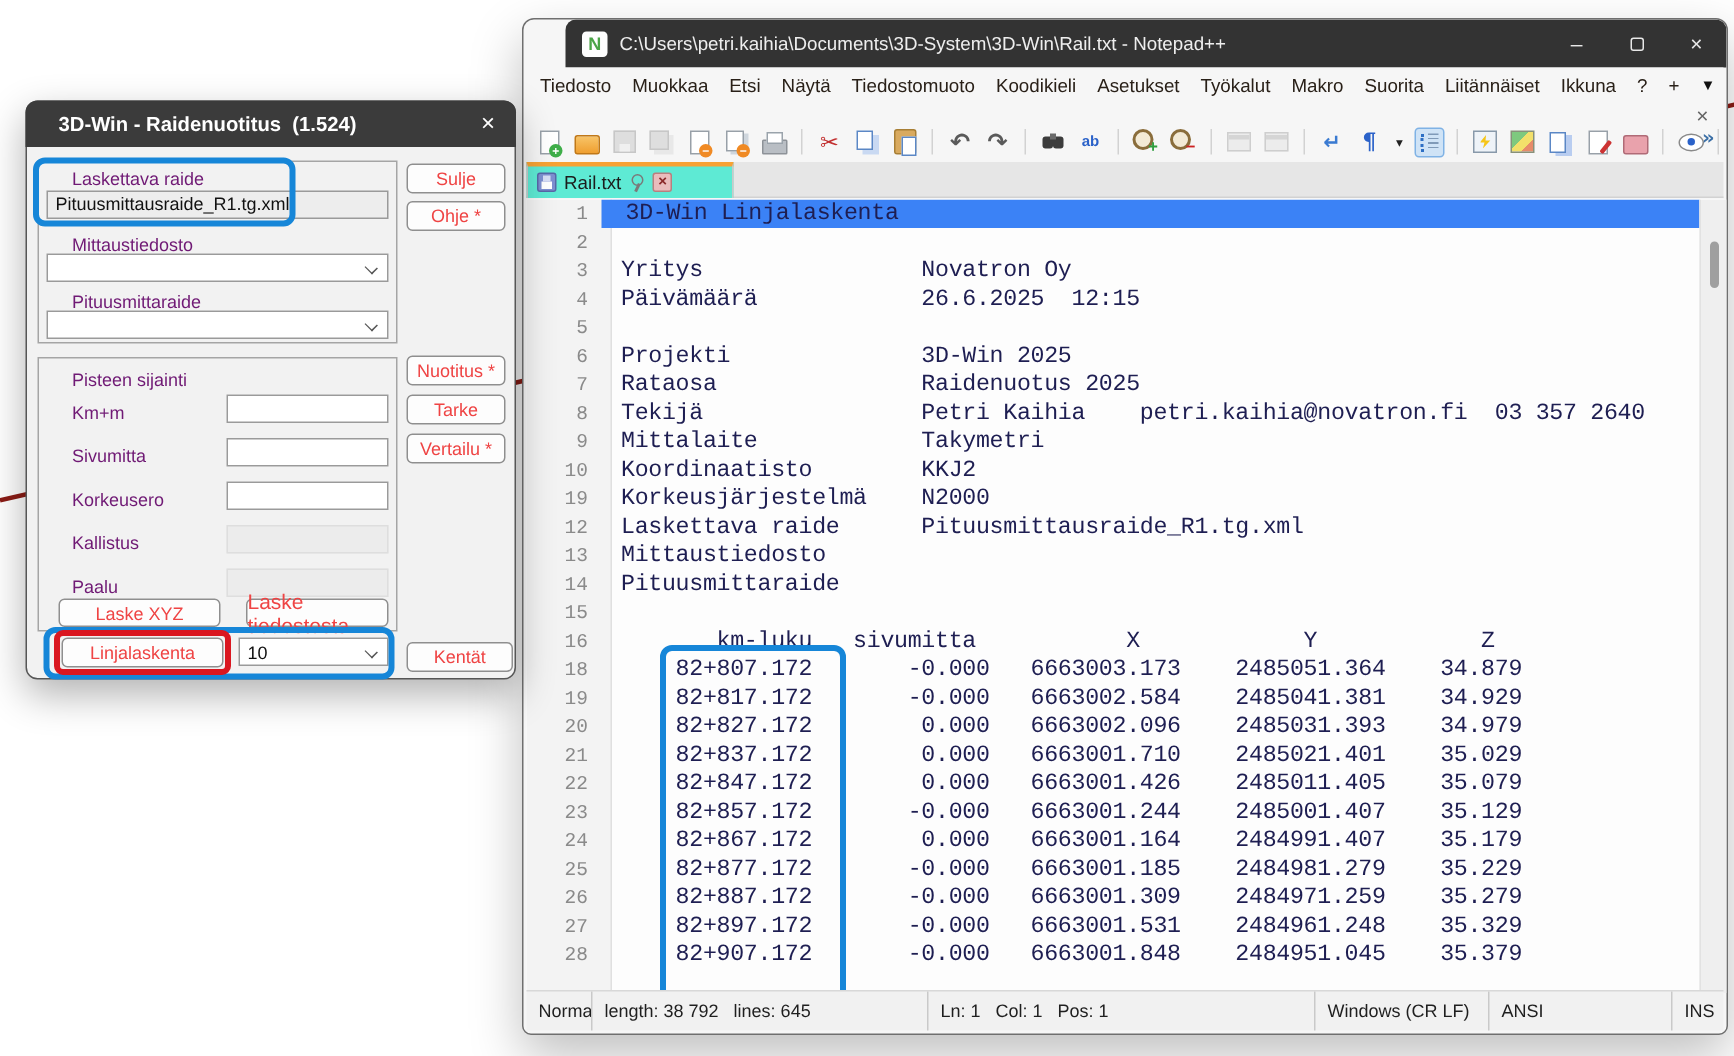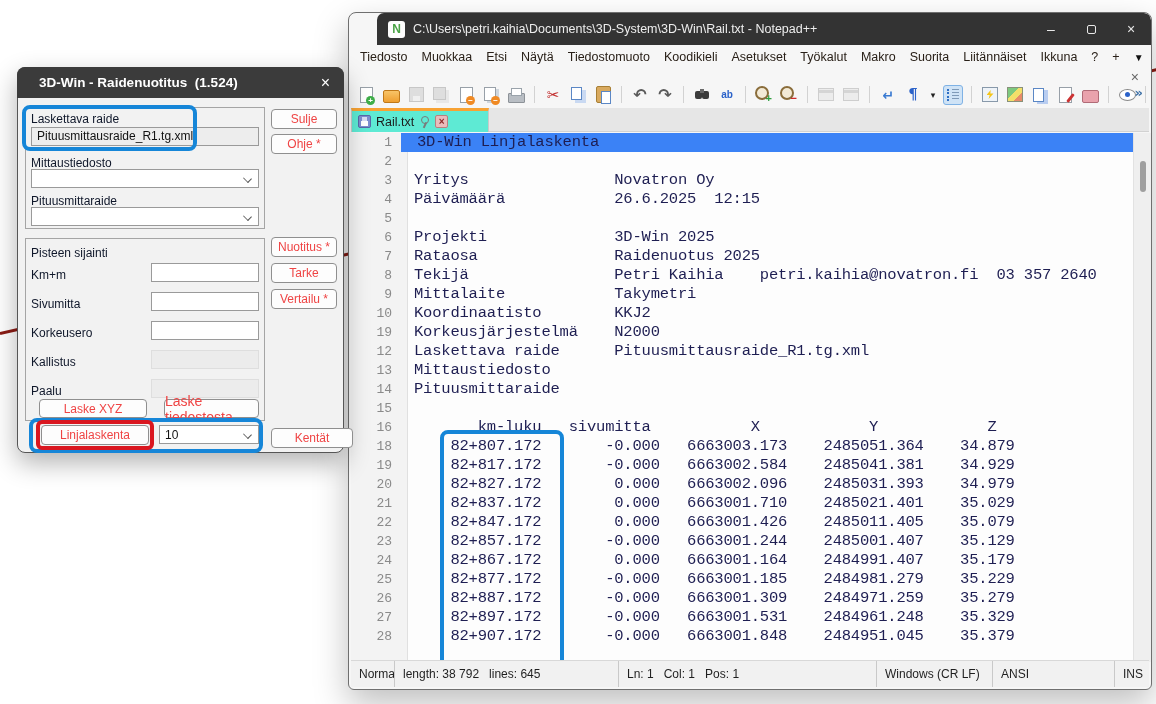--- a/index.html
+++ b/index.html
@@ -138,21 +138,21 @@
   #dlg { position:absolute; left:17px; top:67px; width:327px; height:386px; background:#f2f2f2;
          border:1px solid #565656; border-radius:8px; box-shadow:0 10px 26px rgba(0,0,0,.30);
          z-index:3; }
   #dlg-titlebar { position:absolute; left:-1px; top:-1px; right:-1px; height:31px; background:#3b3b3b;
                   border-radius:8px 8px 0 0; display:flex; align-items:center; }
   #dlg-title { color:#ffffff; font-size:13.5px; margin-left:22px; white-space:pre;font-weight:bold; }
   #dlg-close { margin-left:auto; margin-right:14px; color:#ffffff; font-size:16px; line-height:16px; }
   .grp { position:absolute; border:1px solid #a5a5a5; }
   #grp1 { left:7px; top:39px; width:240px; height:122px; }
   #grp2 { left:7px; top:170px; width:240px; height:183px; }
-  .dlbl { position:absolute; font-size:12px; color:#0f172a; white-space:nowrap; }
+  .dlbl { position:absolute; font-size:12px; color:#701a75; white-space:nowrap;margin-left:17px; }
   .dfield { position:absolute; height:19px; background:#ffffff; border:1px solid #9a9a9a;
             font-size:12px; color:#111; padding:0 5px; line-height:17px; }
   .dfield.ro { background:#ededed; }
   .dfield.dis { background:#e8e8e8; border-color:#cccccc; }
   .dcombo { position:absolute; height:19px; background:#ffffff; border:1px solid #9a9a9a;
             font-size:12px; color:#111; padding:0 5px; line-height:17px; }
   .dcombo::after { content:""; position:absolute; right:7px; top:5px; width:6px; height:6px;
                    border-right:1.5px solid #555; border-bottom:1.5px solid #555; transform:rotate(45deg) scale(1,.8); }
   .dbtn { position:absolute; height:20px; background:#fdfdfd; border:1px solid #8f8f8f; border-radius:4px;
           font-size:12px; color:#ef4444; display:flex; align-items:center; justify-content:center; }
@@ -416,18 +416,18 @@
   <div class="dbtn" style="left:146px;top:331px;width:95px;height:19px;font-size:14px">Laske tiedostosta</div>
 
   <div class="dbtn" style="left:23px;top:357px;width:108px">Linjalaskenta</div>
   <div class="dcombo" style="left:141px;top:357px;width:100px;line-height:18px">10</div>
 
   <div class="dbtn" style="left:253px;top:41px;width:66px">Sulje</div>
   <div class="dbtn" style="left:253px;top:66px;width:66px">Ohje *</div>
   <div class="dbtn" style="left:253px;top:169px;width:66px">Nuotitus *</div>
   <div class="dbtn" style="left:253px;top:195px;width:66px">Tarke</div>
   <div class="dbtn" style="left:253px;top:221px;width:66px">Vertailu *</div>
-  <div class="dbtn" style="left:253px;top:360px;width:82px">Kentät</div>
+  <div class="dbtn" style="left:253px;top:360px;width:71px">Kentät</div>
 
   <div class="annot" id="annot-blue-2" style="border-color: rgb(22, 134, 216);"></div>
   <div class="annot" id="annot-red" style="border-color: rgb(218, 23, 32);"></div>
   <div class="annot" id="annot-blue-1" style="border-color: rgb(22, 134, 216);"></div>
 </div>
 
 </body></html>

